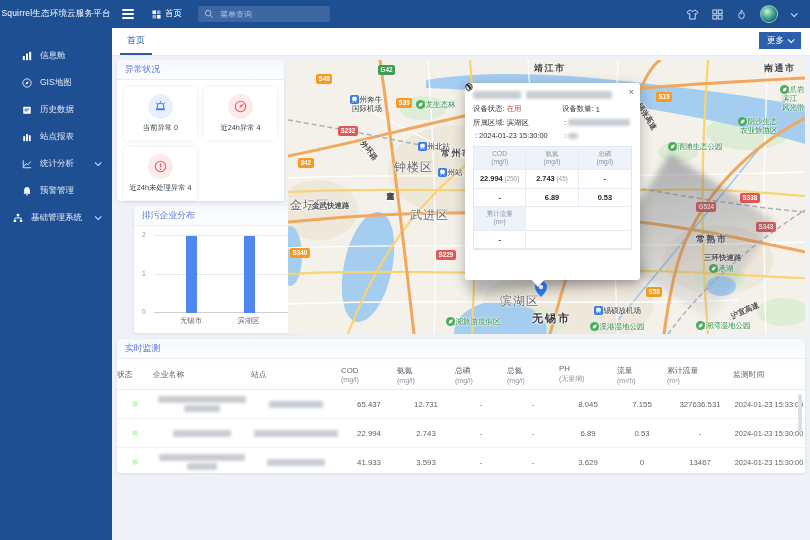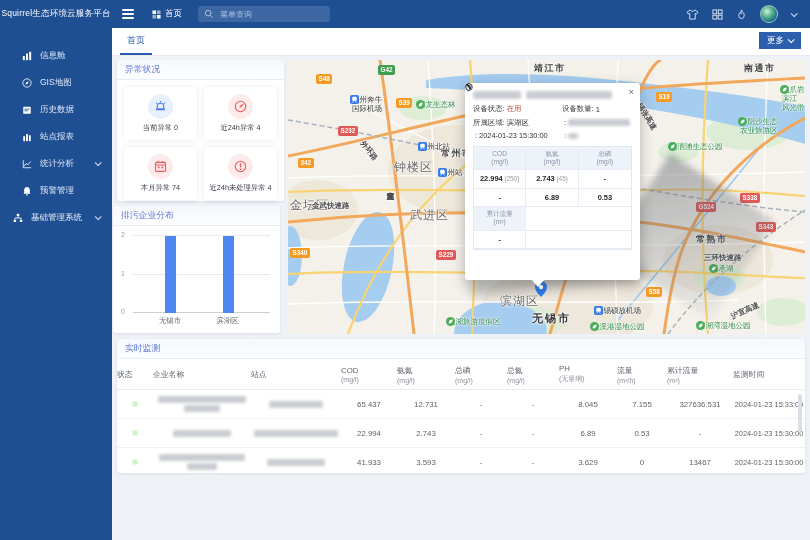--- a/index.html
+++ b/index.html
@@ -32,21 +32,21 @@
   .tabbar{position:absolute;left:112px;top:28px;right:0;height:27px;background:#fff;border-bottom:1px solid #e7eaef;z-index:14;}
   .tab{position:absolute;left:8px;top:0;height:25px;display:flex;align-items:center;padding:0 7px;
     font-size:9px;color:#2a5db0;border-bottom:2px solid #2a5db0;cursor:pointer;}
   .more-btn{position:absolute;right:9px;top:4px;height:17px;display:flex;align-items:center;gap:4px;
     background:#2c5fae;color:#fff;font-size:8.5px;padding:0 8px;border-radius:0;cursor:pointer;border:0;font-family:"Liberation Sans",sans-serif;}
   
   .card{position:absolute;background:#fff;border-radius:3px;box-shadow:0 1px 3px rgba(20,40,80,.09);}
   .card-head{height:19px;display:flex;align-items:center;padding:0 8px;font-size:8.8px;color:#5b76d8;
     background:linear-gradient(#f5f8fc,#fcfdfe);border-bottom:1px solid #e9edf5;border-radius:3px 3px 0 0;}
   #card-abnormal{left:117px;top:60px;width:167px;height:141px;}
-  #card-chart{left:113px;top:206px;width:167px;height:127px;}
+  #card-chart{left:134px;top:206px;width:167px;height:127px;}
   #card-table{left:117px;top:339px;width:688px;height:134px;}
   .stat-grid{display:grid;grid-template-columns:1fr 1fr;gap:7px;padding:7px;}
   .stat-tile{height:53px;background:#fff;border-radius:3px;box-shadow:0 0 5px rgba(30,60,120,.10);
     display:flex;flex-direction:column;align-items:center;justify-content:center;gap:4px;cursor:pointer;}
   .stat-ico{width:25px;height:25px;border-radius:50%;display:flex;align-items:center;justify-content:center;}
   .stat-ico.blue{background:#e8effd;}
   .stat-ico.red{background:#fdeaea;}
   .stat-label{font-size:7.3px;color:#3b3f48;}
   
   #chart-plot{position:absolute;left:20px;right:10px;top:30px;bottom:20px;}
@@ -276,31 +276,20 @@
               <circle cx="7" cy="7" r="5.6" fill="none" stroke="#ef5b5b" stroke-width="1.2"></circle>
               <path d="M7,7 L9.8,4.6" stroke="#ef5b5b" stroke-width="1.3"></path>
               <circle cx="7" cy="7" r="1" fill="#ef5b5b"></circle>
             </svg>
           </div>
           <div class="stat-label"><span>近24h异常 </span><span>4</span></div>
         </div>
         <div class="stat-tile">
           <div class="stat-ico red">
             <svg viewBox="0 0 14 14" width="13" height="13">
-              <rect x="1.6" y="2.6" width="10.8" height="9.6" rx="1" fill="none" stroke="#ef5b5b" stroke-width="1.2"></rect>
-              <path d="M1.6,5.4 L12.4,5.4 M4.4,1.2 L4.4,3.4 M9.6,1.2 L9.6,3.4" stroke="#ef5b5b" stroke-width="1.2"></path>
-              <rect x="4" y="7" width="2" height="2" fill="#ef5b5b"></rect>
-              <rect x="8" y="7" width="2" height="2" fill="#ef5b5b"></rect>
-            </svg>
-          </div>
-          <div class="stat-label"><span>本月异常 </span><span>74</span></div>
-        </div>
-        <div class="stat-tile">
-          <div class="stat-ico red">
-            <svg viewBox="0 0 14 14" width="13" height="13">
               <circle cx="7" cy="7" r="5.6" fill="none" stroke="#ef5b5b" stroke-width="1.2"></circle>
               <path d="M7,3.6 L7,8" stroke="#ef5b5b" stroke-width="1.4"></path>
               <circle cx="7" cy="10" r=".9" fill="#ef5b5b"></circle>
             </svg>
           </div>
           <div class="stat-label"><span>近24h未处理异常 </span><span>4</span></div>
         </div>
       </div>
   </div>
 
@@ -376,21 +365,21 @@
         <path d="M517,58 C460,88 414,136 394,190 C386,212 380,244 376,274"></path>
       </g>
 
       <g stroke="#aab2bd" stroke-width="1.5" fill="none" stroke-dasharray="5 3">
         <path d="M0,60 C120,80 240,110 360,130 C420,140 470,148 517,152"></path>
         <path d="M380,274 C420,220 470,180 517,150"></path>
       </g>
     </svg>
     <div class="mlayer" id="map-labels">
         <div class="mlabel city" style="left: 246px; top: 3px;"><span>靖江市</span></div>
-        <div class="mlabel city" style="left: 456px; top: 3px;"><span>南通市</span></div>
+        <div class="mlabel city" style="left: 476px; top: 3px;"><span>南通市</span></div>
         <div class="mlabel city" style="left: 153px; top: 88px;"><span>常州市</span></div>
         <div class="mlabel district" style="left: 106px; top: 100px;"><span>钟楼区</span></div>
         <div class="mlabel district" style="left: 2px; top: 138px;"><span>金坛区</span></div>
         <div class="mlabel district" style="left: 122px; top: 148px;"><span>武进区</span></div>
         <div class="mlabel city" style="left: 408px; top: 174px;"><span>常熟市</span></div>
         <div class="mlabel district" style="left: 212px; top: 234px;"><span>滨湖区</span></div>
         <div class="mlabel city-lg" style="left: 244px; top: 252px;"><span>无锡市</span></div>
         <div class="mlabel road" style="left: 24px; top: 141px;"><span>金武快速路</span></div>
         <div class="mlabel road" style="left: 416px; top: 193px;"><span>三环快速路</span></div>
         <div class="mlabel road" style="left: 442px; top: 246px; transform: rotate(-24deg);"><span>沪宜高速</span></div>

